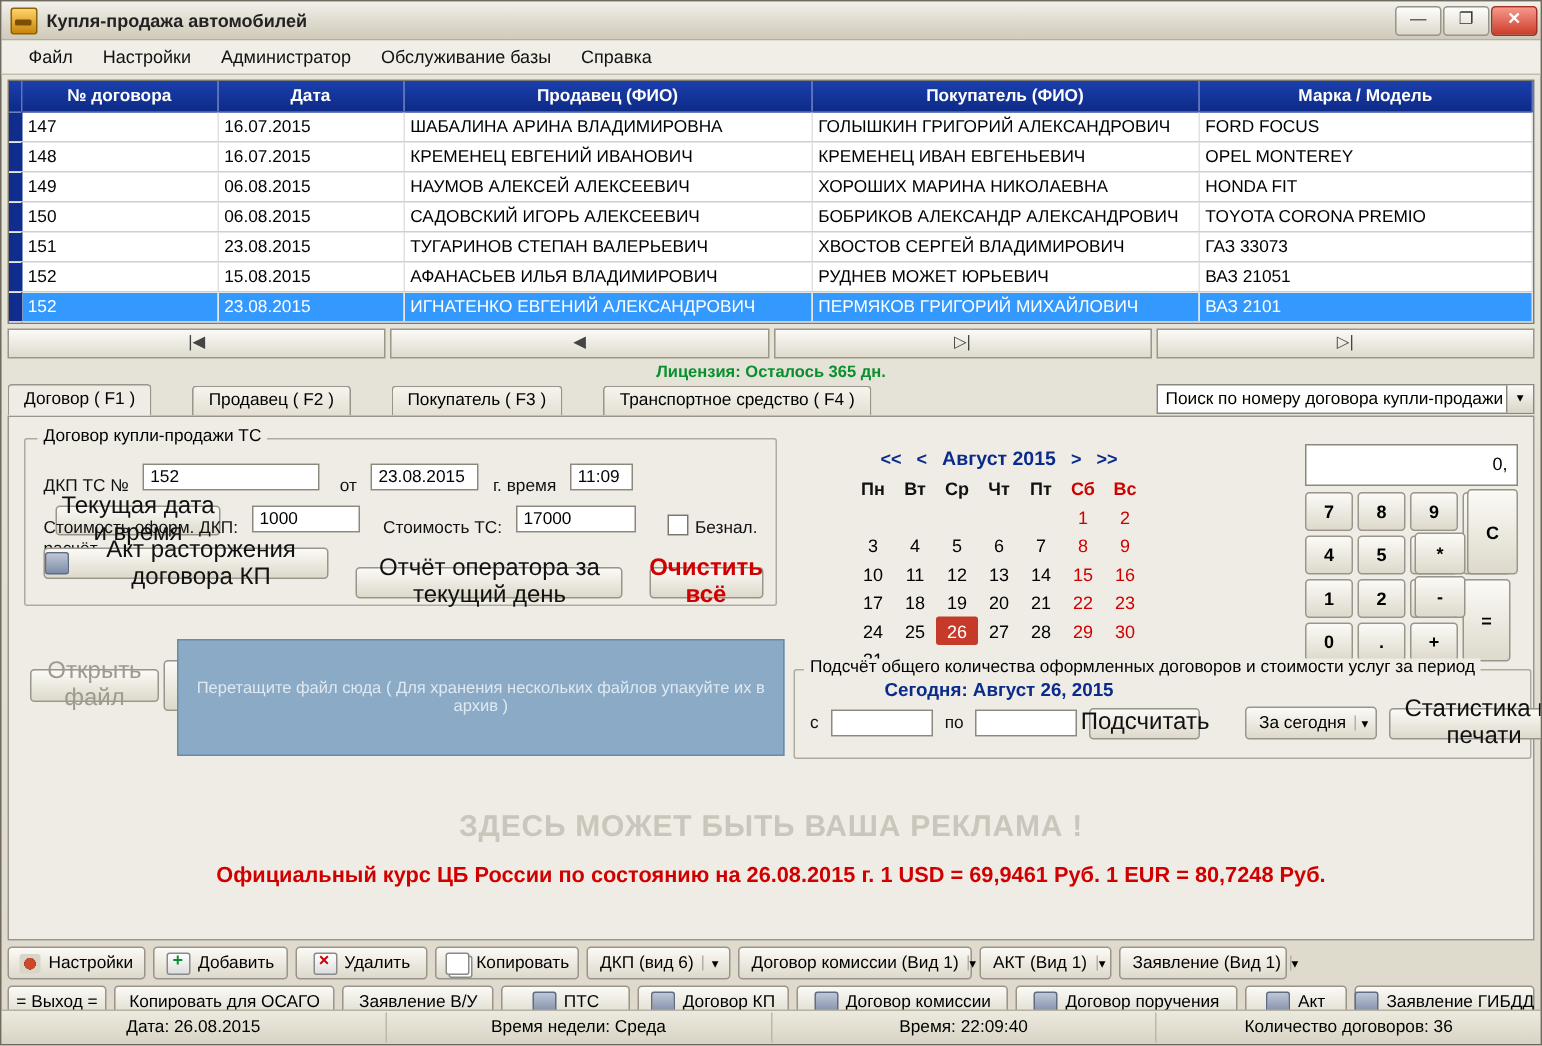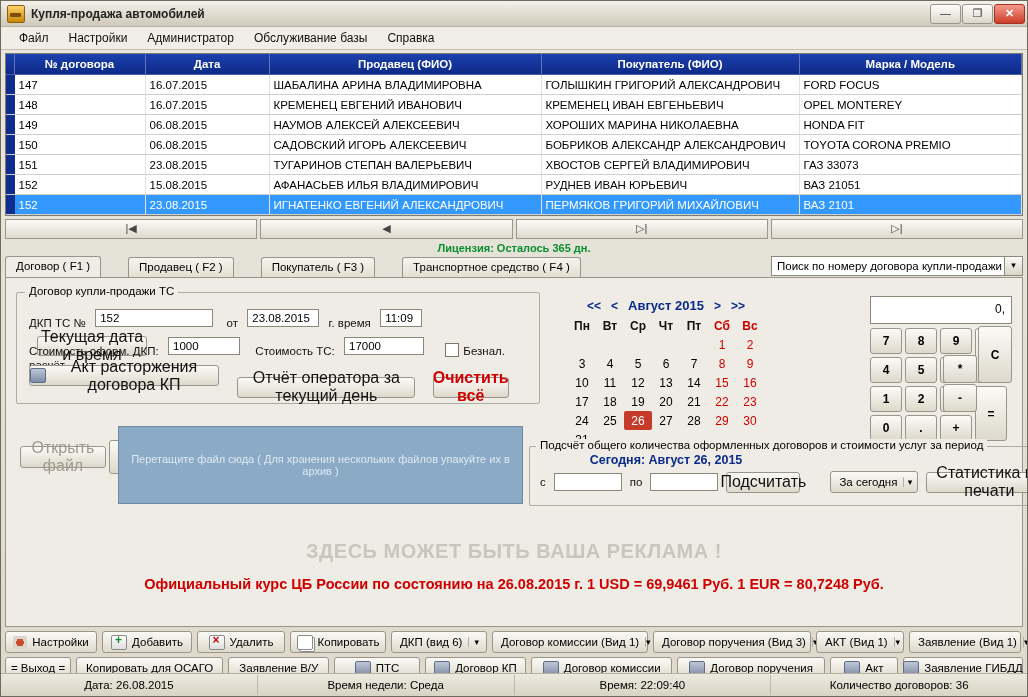--- a/index.html
+++ b/index.html
@@ -200,21 +200,20 @@
     border: 1px solid #9a958a;
     background: #eeece4;
     height: 350px;
     position: relative;
     box-sizing: border-box;
   }
   .group {
     position: absolute;
     border: 1px solid #b0aba0;
     border-radius: 2px;
-    padding-left: 22px;
   }
   .group > .legend {
     position: absolute;
     top: -8px; left: 8px;
     background: #eeece4;
     padding: 0 4px;
     font-size: 11.5px;
   }
   .lbl { font-size: 11.5px; color: #111; }
   .inp {
@@ -513,21 +512,21 @@
           <td>23.08.2015</td>
           <td>ТУГАРИНОВ СТЕПАН ВАЛЕРЬЕВИЧ</td>
           <td>ХВОСТОВ СЕРГЕЙ ВЛАДИМИРОВИЧ</td>
           <td>ГАЗ 33073</td>
         </tr>
         <tr>
           <td class="marker"></td>
           <td>152</td>
           <td>15.08.2015</td>
           <td>АФАНАСЬЕВ ИЛЬЯ ВЛАДИМИРОВИЧ</td>
-          <td>РУДНЕВ ИВАН ЮРЬЕВИЧ</td>
+          <td>РУДНЕВ МОЖЕТ ЮРЬЕВИЧ</td>
           <td>ВАЗ 21051</td>
         </tr>
         <tr class="sel">
           <td class="marker"></td>
           <td>152</td>
           <td>23.08.2015</td>
           <td>ИГНАТЕНКО ЕВГЕНИЙ АЛЕКСАНДРОВИЧ</td>
           <td>ПЕРМЯКОВ ГРИГОРИЙ МИХАЙЛОВИЧ</td>
           <td>ВАЗ 2101</td>
         </tr>
@@ -738,24 +737,20 @@
       <span>Копировать</span>
     </div>
     <div class="tb-combo" style="width:96px;">
       <span>ДКП (вид 6)</span>
       <span class="caret">▾</span>
     </div>
     <div class="tb-combo" style="width:156px;">
       <span>Договор комиссии (Вид 1)</span>
       <span class="caret">▾</span>
     </div>
-    <div class="tb-combo" style="width:158px;">
-      <span>Договор поручения (Вид 3)</span>
-      <span class="caret">▾</span>
-    </div>
     <div class="tb-combo" style="width:88px;">
       <span>АКТ (Вид 1)</span>
       <span class="caret">▾</span>
     </div>
     <div class="tb-combo" style="width:112px;">
       <span>Заявление (Вид 1)</span>
       <span class="caret">▾</span>
     </div>
   </div>
 

